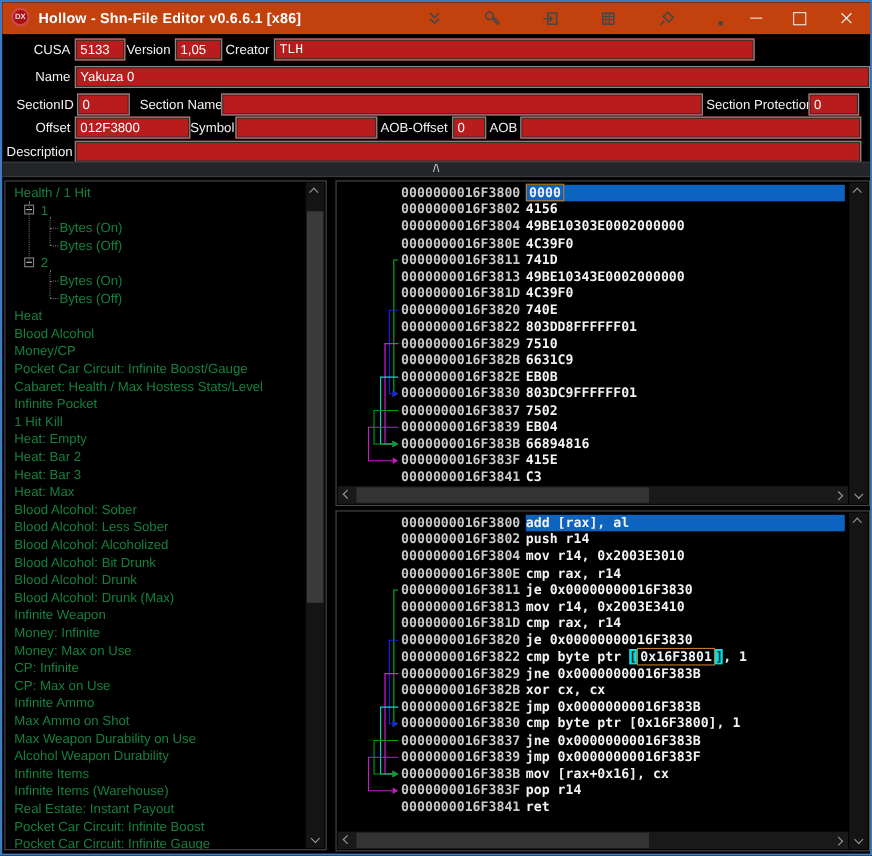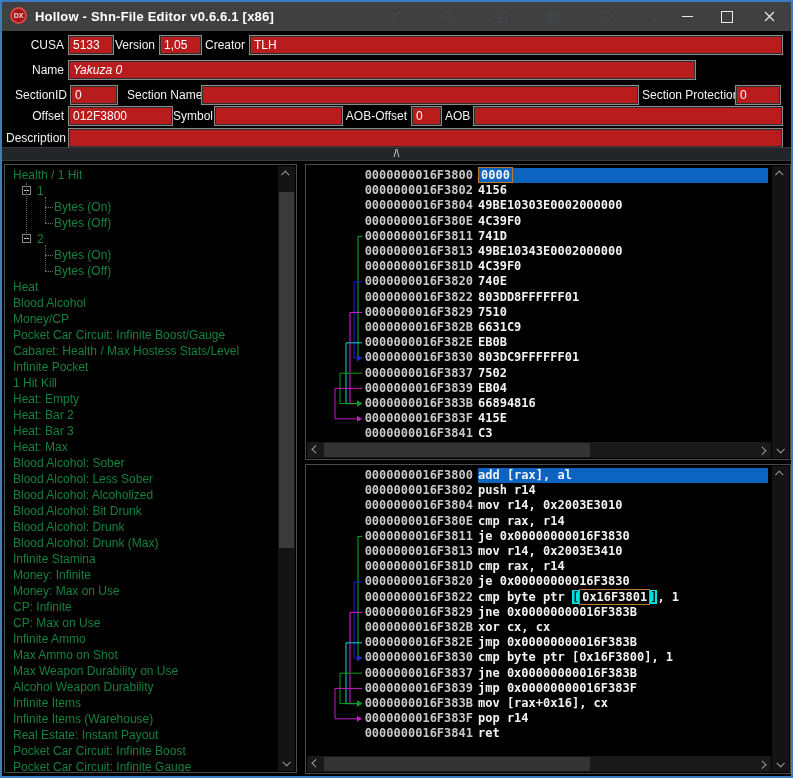--- a/index.html
+++ b/index.html
@@ -1,19 +1,19 @@
 <!DOCTYPE html>
 <html><head>
 <meta charset="utf-8">
 <style>
   html,body{margin:0;padding:0;background:#101010;}
   .win{position:relative;width:793px;height:778px;background:#000;border:2px solid #3d7cc2;
        box-sizing:border-box;overflow:hidden;font-family:"Liberation Sans",sans-serif;}
   
-  .titlebar{position:absolute;left:0;top:0;right:0;height:29px;background:#404040;}
+  .titlebar{position:absolute;left:0;top:0;right:0;height:29px;background:#c2410c;}
   .app-icon{position:absolute;left:8px;top:5px;width:17px;height:17px;border-radius:50%;
             background:#a81217;border:2px solid #cf4a46;box-sizing:border-box;
             color:#f3dcdc;font-size:7px;font-weight:bold;text-align:center;line-height:13px;}
   .title-text{position:absolute;left:33px;top:0;height:29px;line-height:29px;color:#fff;
               font-size:13px;font-weight:bold;letter-spacing:0.2px;}
   .tb-icon{position:absolute;top:7px;width:16px;height:16px;color:#43474c;}
   .tb-icon svg{stroke:#43474c;fill:none;stroke-width:1.4;}
   .win-btn{position:absolute;top:0;width:34px;height:29px;display:flex;align-items:center;justify-content:center;}
   .min-glyph{width:11px;height:0;border-top:1px solid #eaeaea;}
   .max-glyph{width:10px;height:10px;border:1px solid #eaeaea;}
@@ -116,24 +116,24 @@
         </svg>
       </div>
   </div>
 
   <div>
     <div class="flabel" style="left:20px;top:33px;width:42px">CUSA</div>
     <input class="finput" style="left: 66px; top: 33px; width: 46px;" value="5133">
     <div class="flabel" style="left:112px;top:33px;width:41px">Version</div>
     <input class="finput" style="left: 157px; top: 33px; width: 43px;" value="1,05">
     <div class="flabel" style="left:202px;top:33px;width:41px">Creator</div>
-    <input class="finput" style="left: 247px; top: 33px; width: 534px;" value="TLH">
+    <input class="finput" style="left: 247px; top: 33px; width: 437px; font-family: Liberation Mono, monospace;" value="TLH">
 
     <div class="flabel" style="left:20px;top:58px;width:42px">Name</div>
-    <input class="finput" style="left: 66px; top: 58px; width: 628px; font-style: italic;" value="Yakuza 0">
+    <input class="finput" style="left: 66px; top: 58px; width: 723px;" value="Yakuza 0">
 
     <div class="flabel" style="left:8px;top:83px;width:57px">SectionID</div>
     <input class="finput" style="left: 68px; top: 83px; width: 48px;" value="0">
     <div class="flabel" style="left:125px;top:83px;width:70px">Section Name</div>
     <input class="finput" style="left: 199px; top: 83px; width: 438px;" value="">
     <div class="flabel" style="left:640px;top:83px;width:89px">Section Protection</div>
     <input class="finput" style="left: 733px; top: 83px; width: 46px;" value="0">
 
     <div class="flabel" style="left:20px;top:104px;width:42px">Offset</div>
     <input class="finput" style="left: 66px; top: 104px; width: 105px;" value="012F3800">
@@ -220,21 +220,21 @@
         <div class="tree-row lvl0" style="top: 338px;">
           <span class="tree-label">Blood Alcohol: Bit Drunk</span>
         </div>
         <div class="tree-row lvl0" style="top: 354px;">
           <span class="tree-label">Blood Alcohol: Drunk</span>
         </div>
         <div class="tree-row lvl0" style="top: 370px;">
           <span class="tree-label">Blood Alcohol: Drunk (Max)</span>
         </div>
         <div class="tree-row lvl0" style="top: 386px;">
-          <span class="tree-label">Infinite Stamina</span>
+          <span class="tree-label">Infinite Weapon</span>
         </div>
         <div class="tree-row lvl0" style="top: 402px;">
           <span class="tree-label">Money: Infinite</span>
         </div>
         <div class="tree-row lvl0" style="top: 418px;">
           <span class="tree-label">Money: Max on Use</span>
         </div>
         <div class="tree-row lvl0" style="top: 434px;">
           <span class="tree-label">CP: Infinite</span>
         </div>

